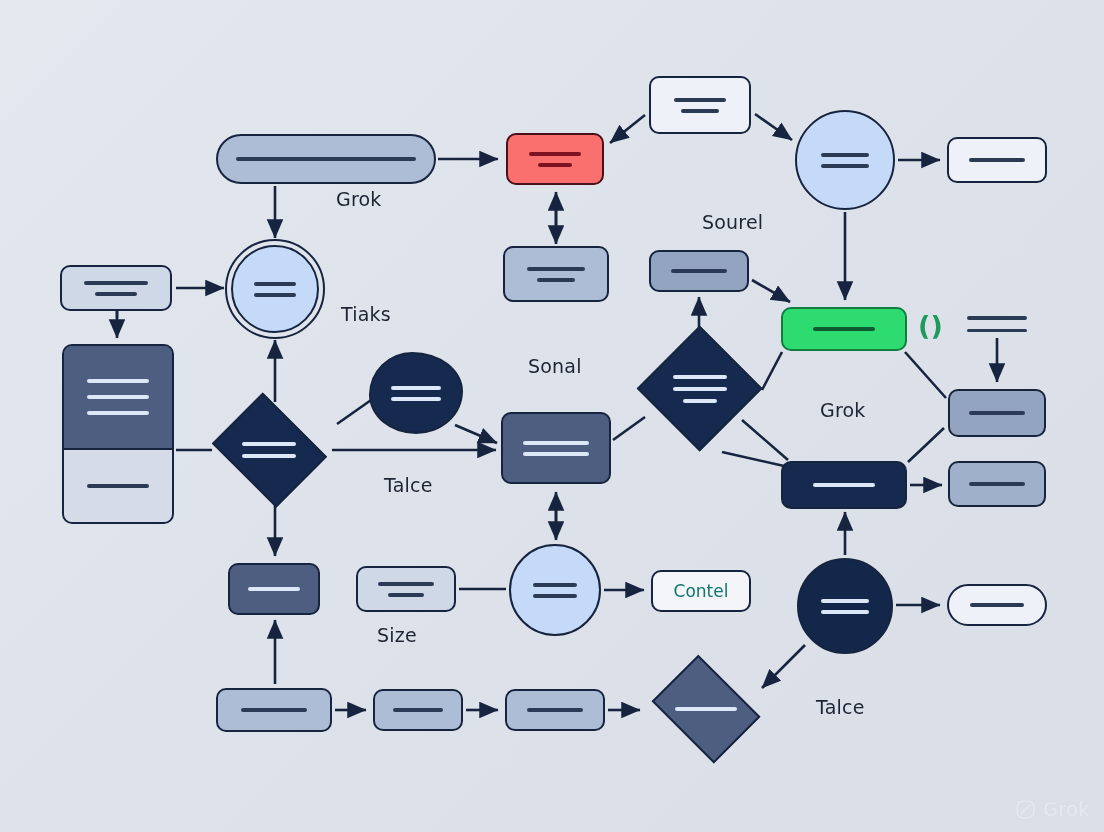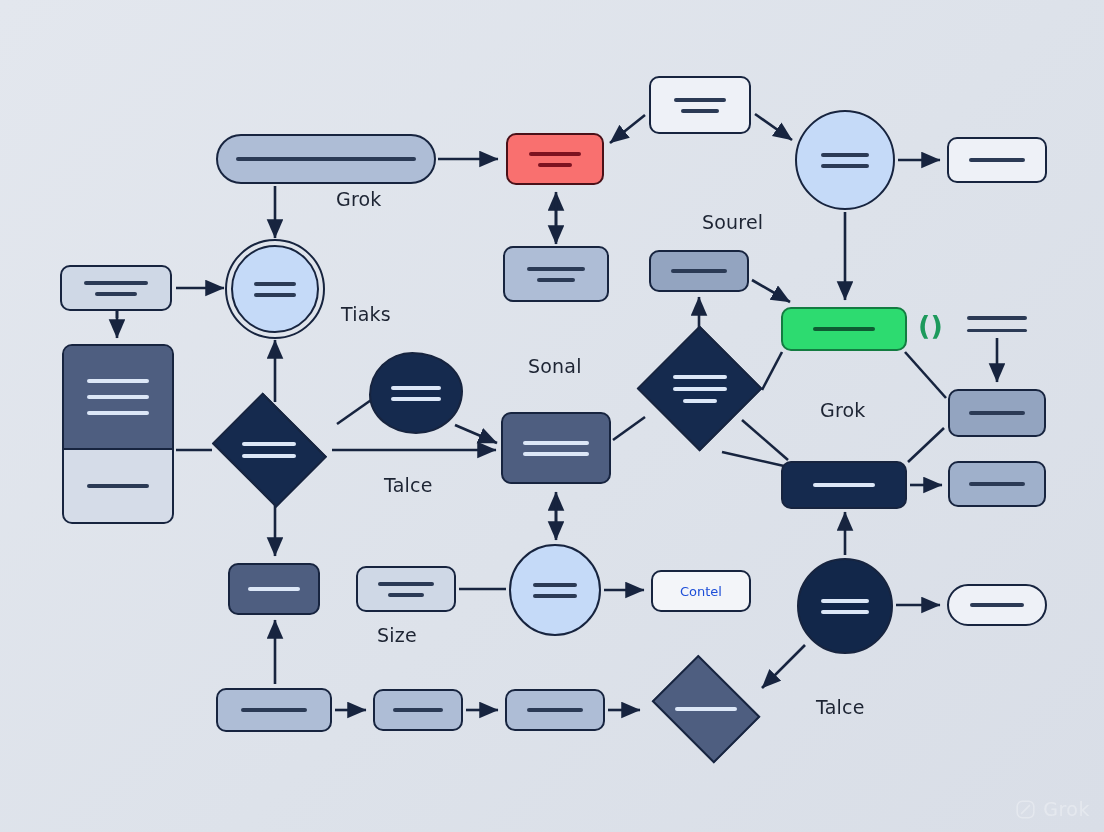--- a/index.html
+++ b/index.html
@@ -2,21 +2,21 @@
 <html><head>
 <meta charset="utf-8">
 <style>
   html,body{margin:0;padding:0;background:#dfe3ea;}
   body{font-family:"DejaVu Sans","Liberation Sans",sans-serif;}
   #stage{position:relative;width:1104px;height:832px;background:linear-gradient(135deg,#e3e7ee 0%,#dde2ea 55%,#d9dee7 100%);overflow:hidden;}
   svg#wires{position:absolute;left:0;top:0;width:1104px;height:832px;}
   .node{position:absolute;box-sizing:border-box;border:2.5px solid #17243f;display:flex;flex-direction:column;align-items:center;justify-content:center;gap:7px;}
   .bar{height:4px;border-radius:2px;background:#2b3a55;}
   .lbl{position:absolute;color:#1d2433;font-size:19px;white-space:nowrap;letter-spacing:.2px;}
-  .ntext{color:#1d4ed8;font-size:13px;white-space:nowrap;}
+  .ntext{color:#0f766e;font-size:17px;white-space:nowrap;}
   .diamond{position:absolute;box-sizing:border-box;}
   .dstack{position:absolute;left:0;top:0;width:100%;height:100%;display:flex;flex-direction:column;align-items:center;justify-content:center;gap:8px;}
   .wm{position:absolute;right:14px;bottom:12px;display:flex;align-items:center;gap:7px;opacity:.30;}
   .wm .wmt{color:#fff;font-size:19px;letter-spacing:.5px;}
 </style>
 </head>
 <body>
 
 <div id="stage">
 

